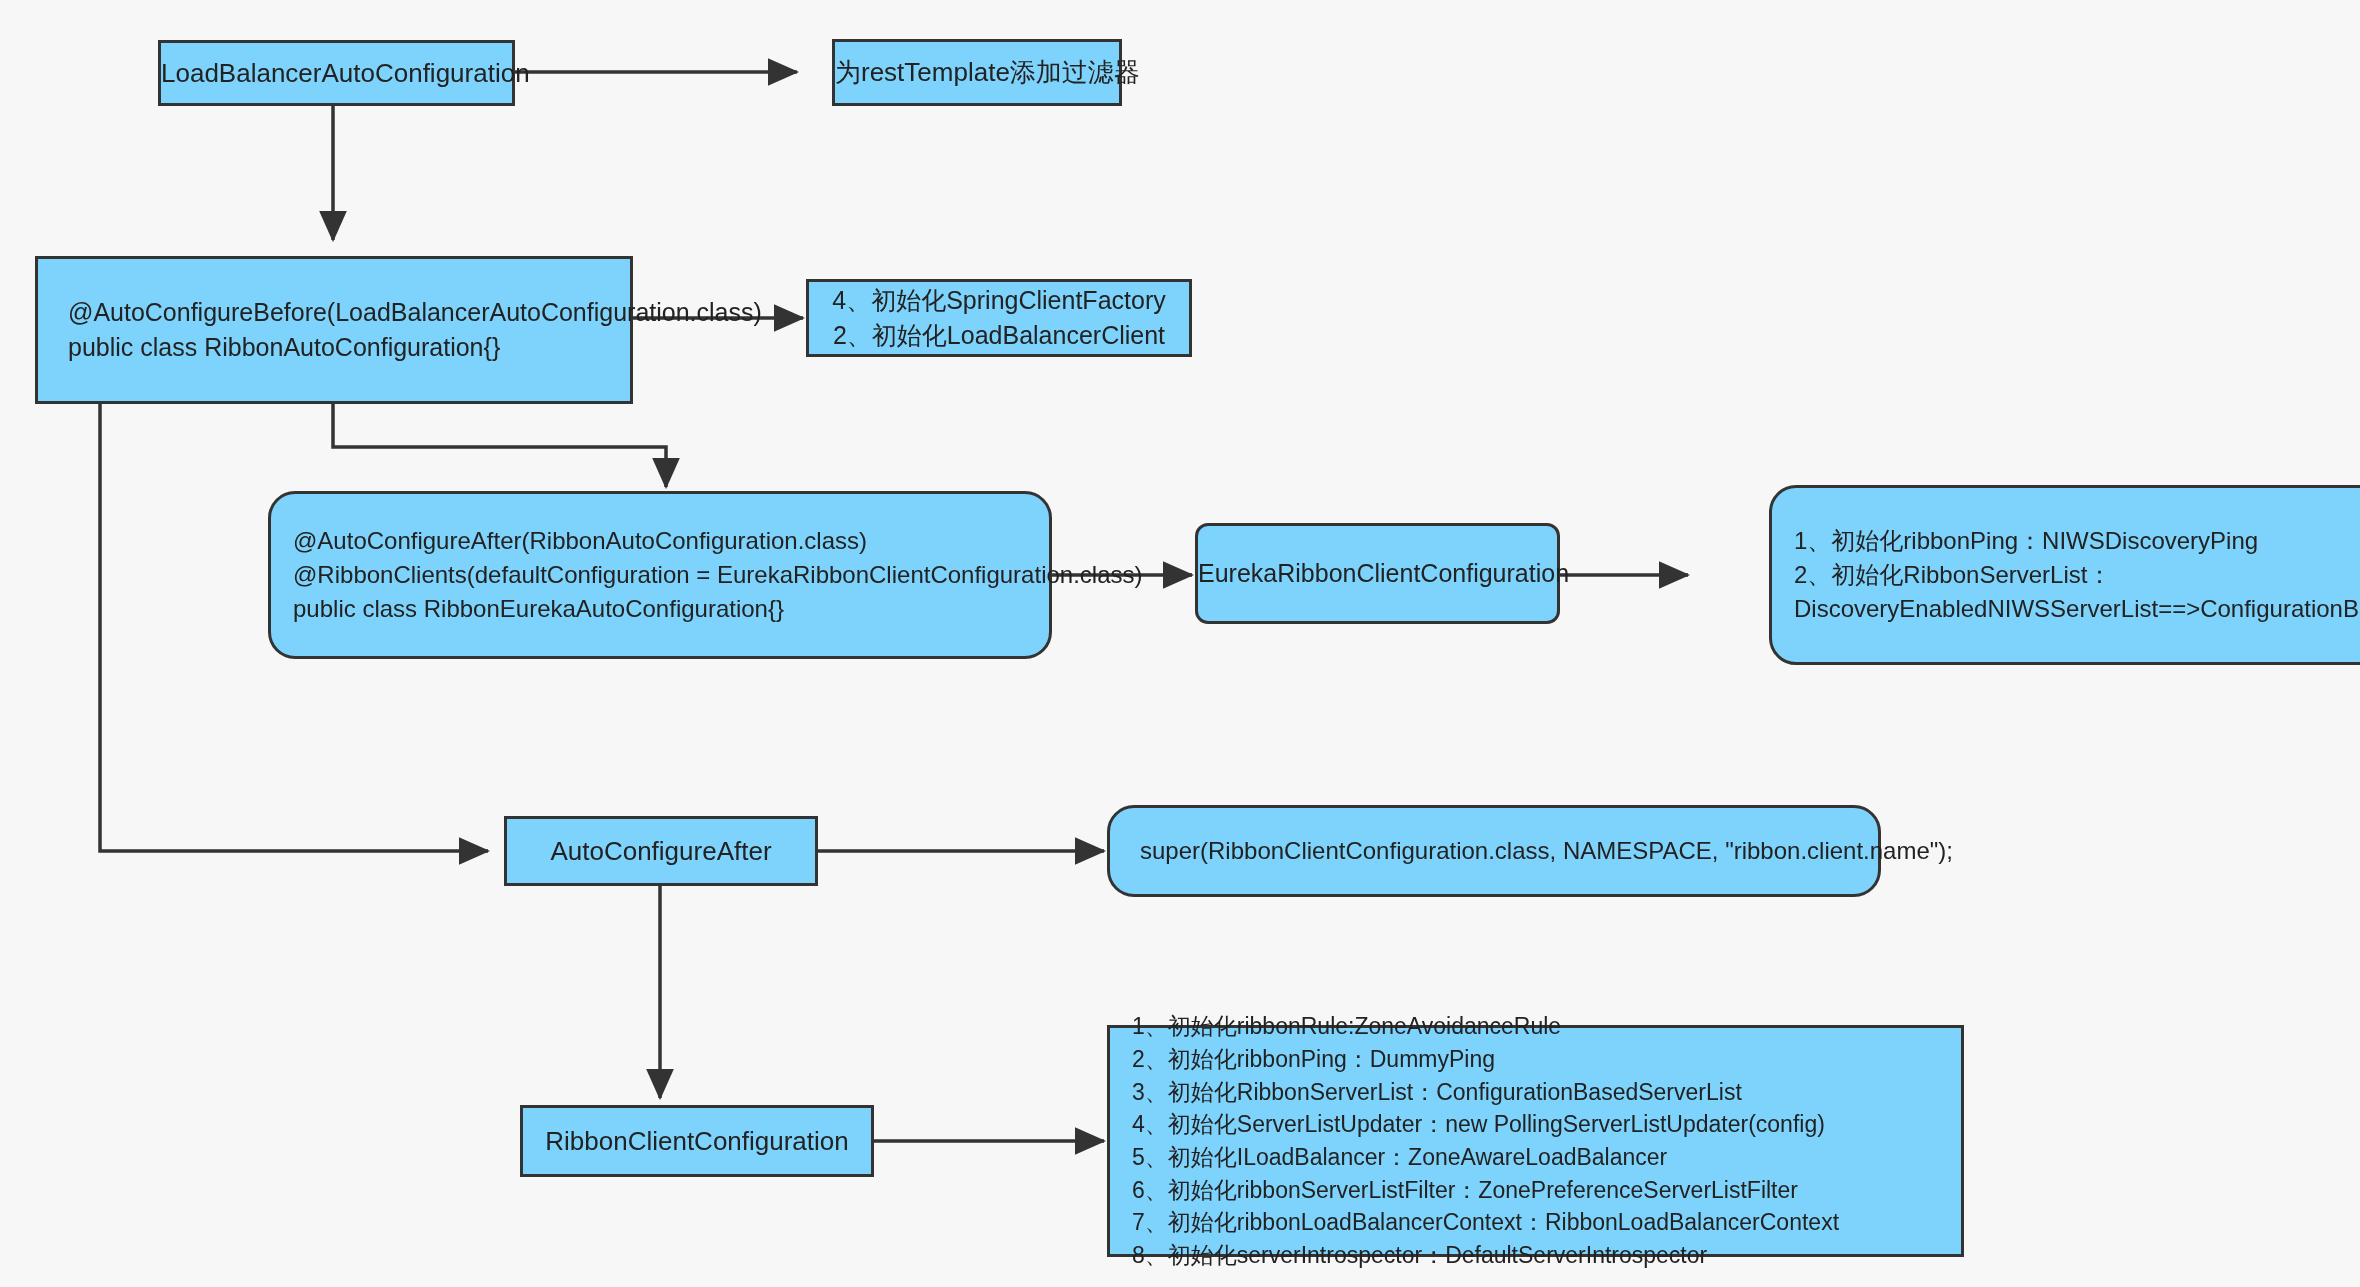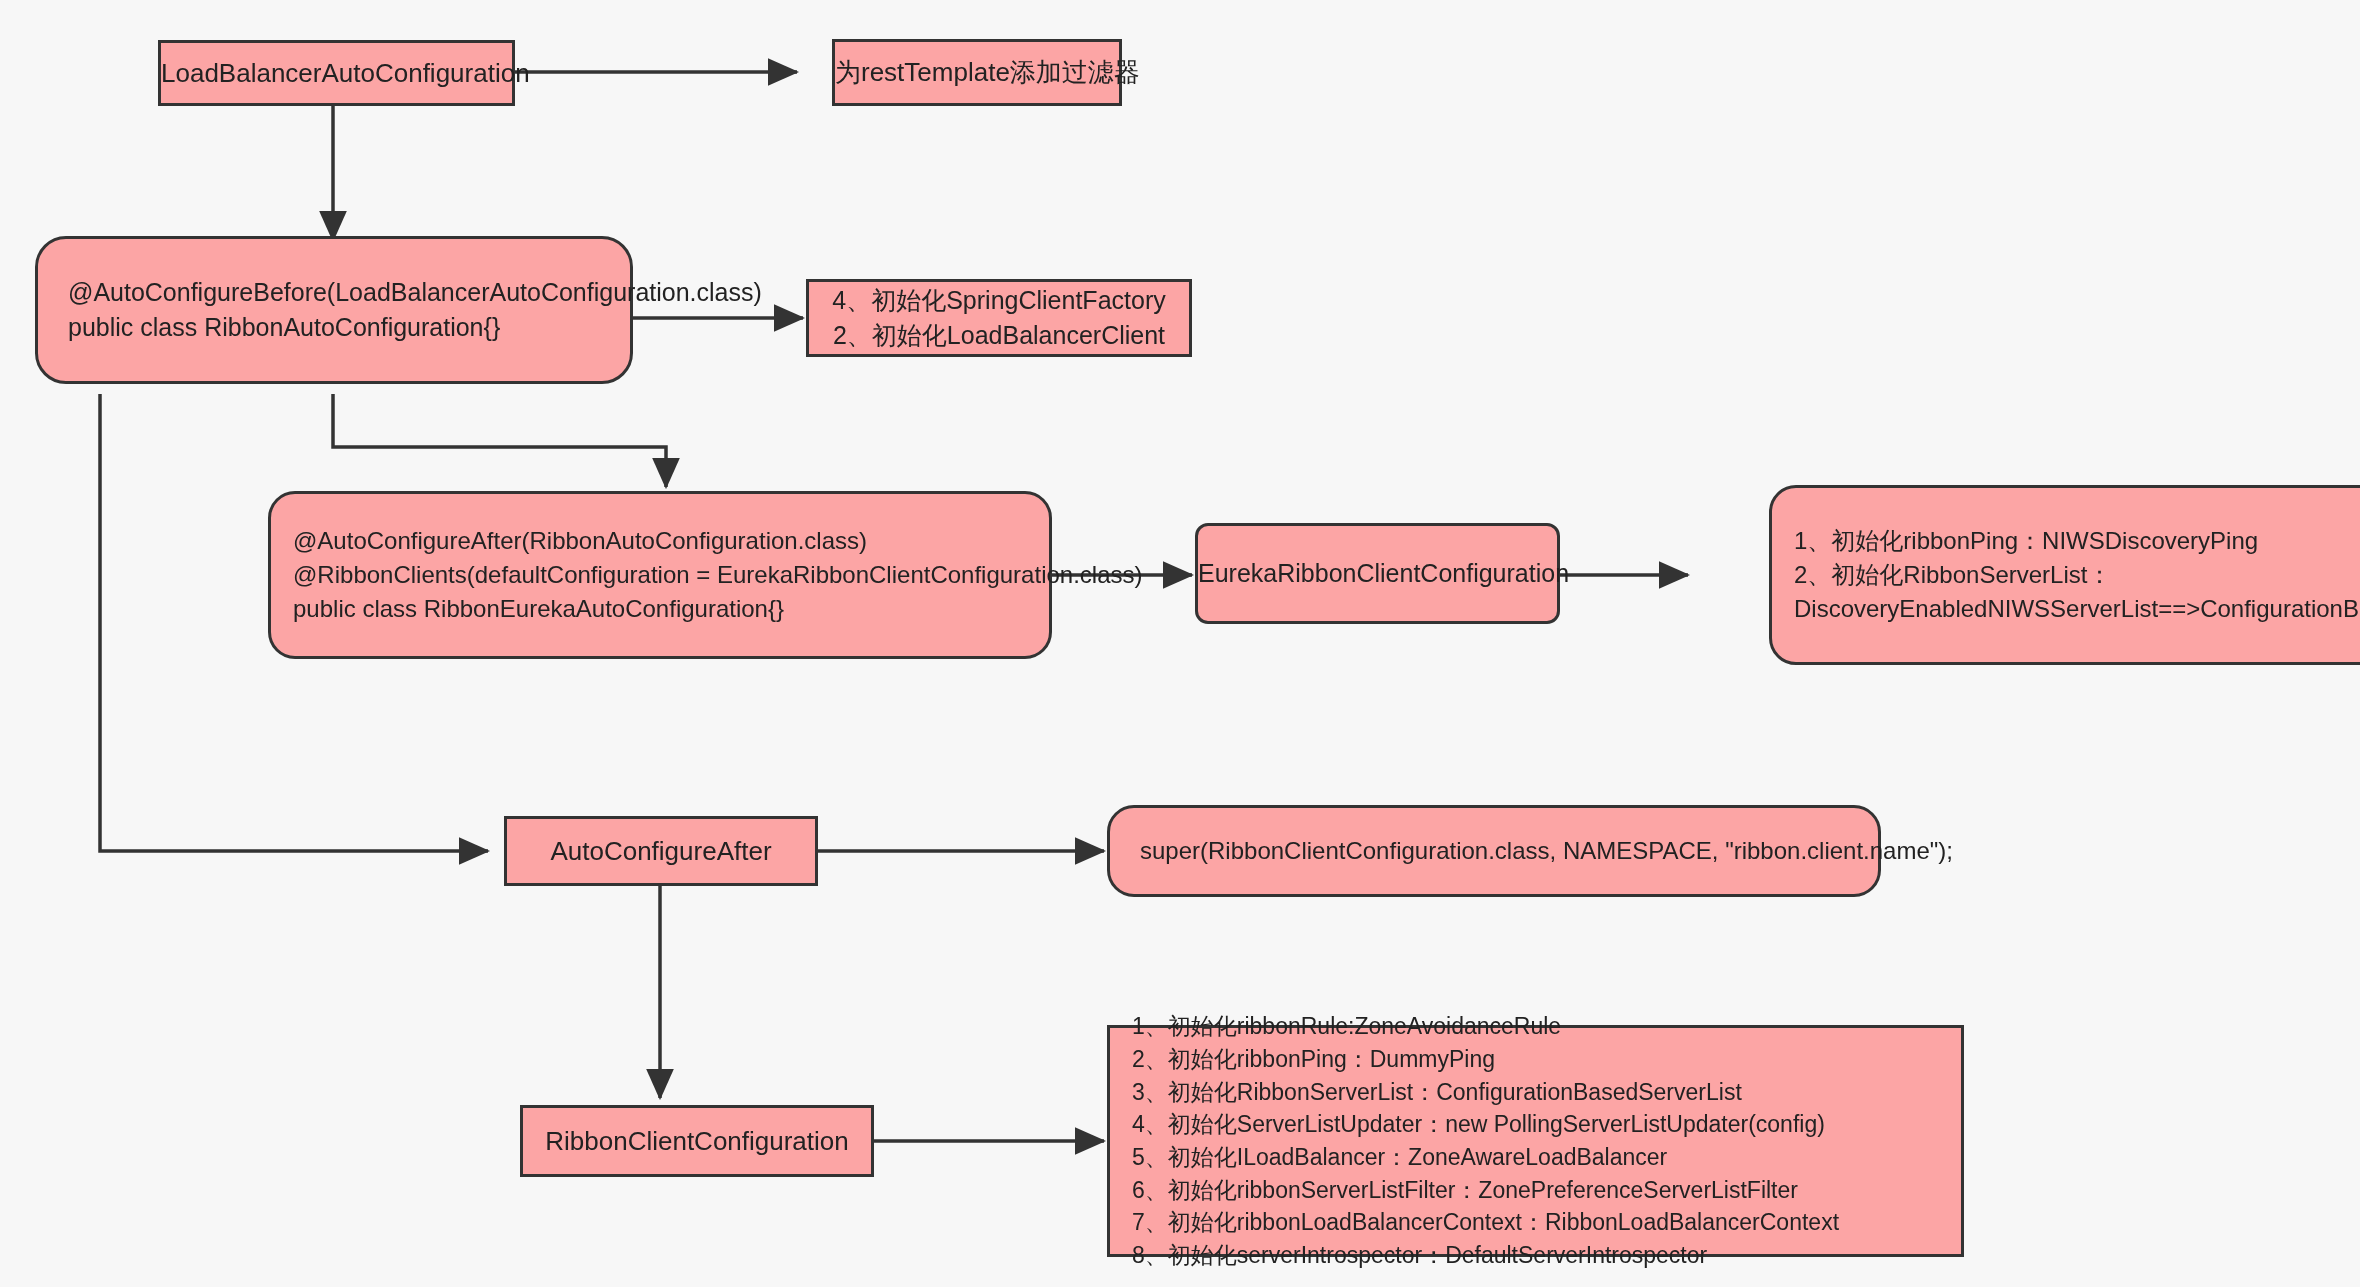--- a/index.html
+++ b/index.html
@@ -25,21 +25,21 @@
     position: absolute;
     left: 0;
     top: 0;
     width: 2360px;
     height: 1287px;
     pointer-events: none;
   }
   .node {
     position: absolute;
     box-sizing: border-box;
-    background: #fca5a5;
+    background: #7dd3fc;
     border: 3px solid #333333;
     display: flex;
     align-items: center;
     line-height: 1.42;
     white-space: pre;
   }
   .node .node-text {
     display: block;
     width: 100%;
     white-space: pre;
@@ -95,21 +95,21 @@
   </svg>
 
   <div class="node centered fs-26" style="left:158px; top:40px; width:357px; height:66px;">
     <span class="node-text">LoadBalancerAutoConfiguration</span>
   </div>
 
   <div class="node centered fs-26" style="left:832px; top:39px; width:290px; height:67px;">
     <span class="node-text">为restTemplate添加过滤器</span>
   </div>
 
-  <div class="node left-text pad-l-30 fs-25" style="left:35px; top:236px; width:598px; height:148px;border-radius:31px;">
+  <div class="node left-text pad-l-30 fs-25" style="left:35px; top:256px; width:598px; height:148px;">
     <span class="node-text">@AutoConfigureBefore(LoadBalancerAutoConfiguration.class)
 public class RibbonAutoConfiguration{}</span>
   </div>
 
   <div class="node centered fs-25" style="left:806px; top:279px; width:386px; height:78px;">
     <span class="node-text">4、初始化SpringClientFactory
 2、初始化LoadBalancerClient</span>
   </div>
 
   <div class="node left-text pad-l-22 fs-24" style="left:268px; top:491px; width:784px; height:168px;">

